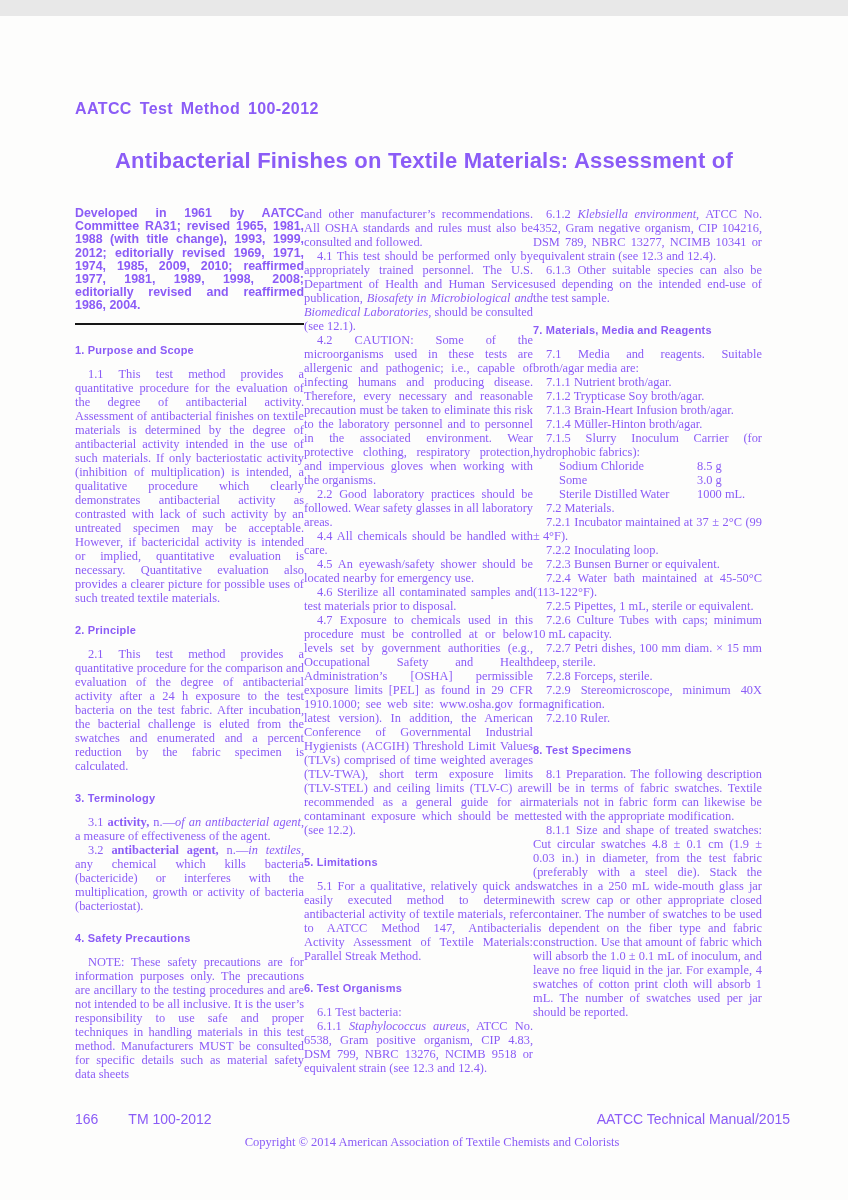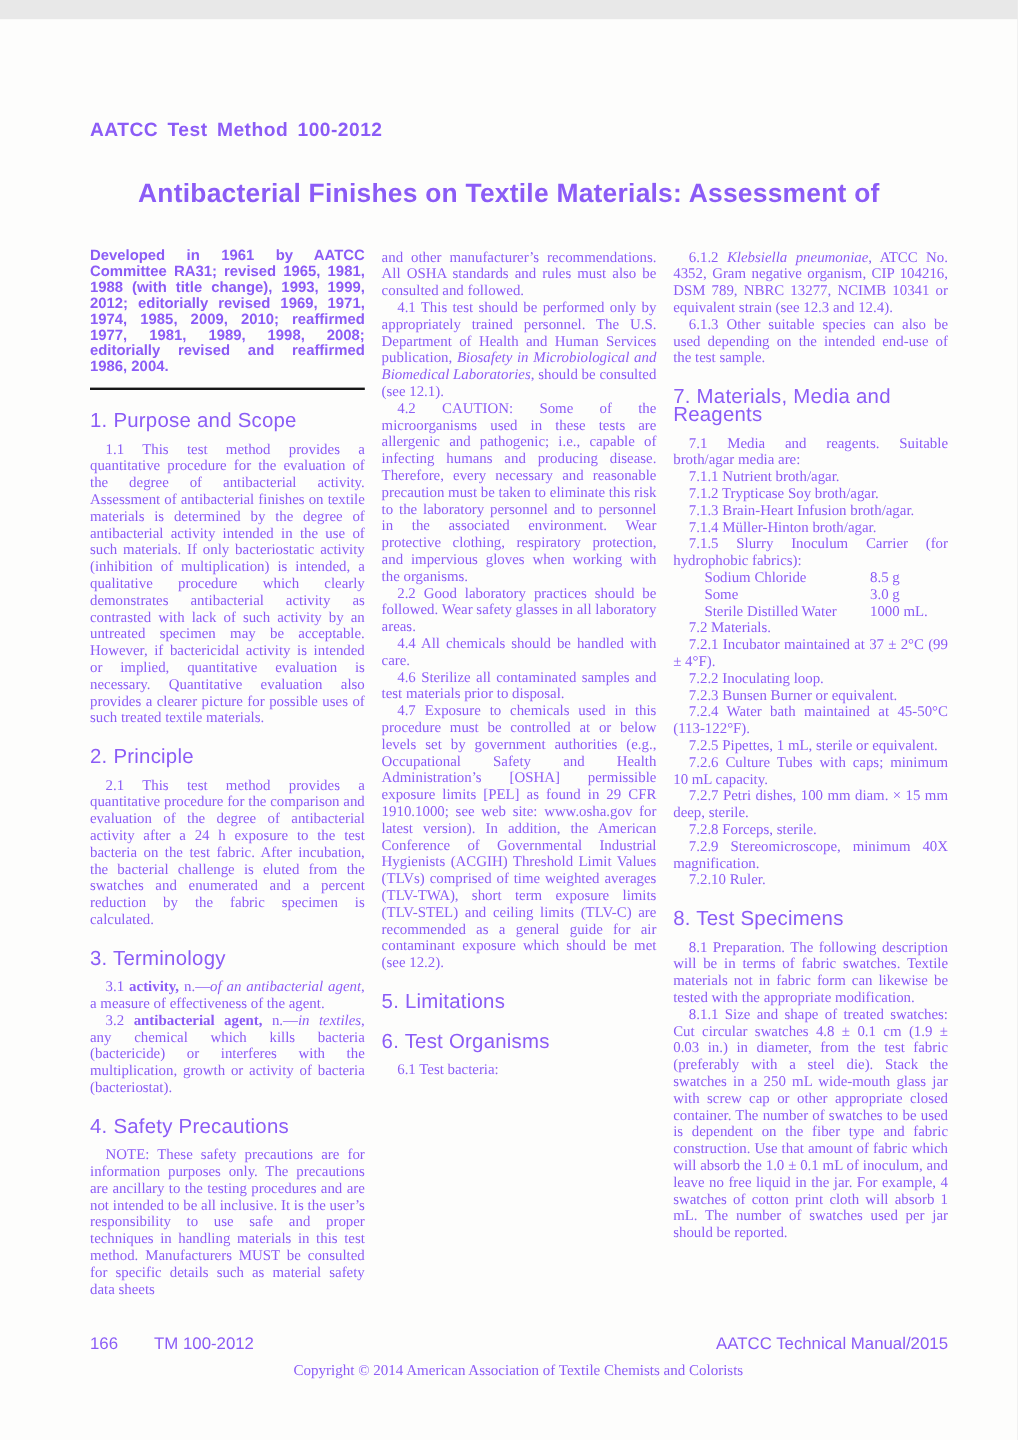--- a/index.html
+++ b/index.html
@@ -19,32 +19,32 @@
     word-spacing:3px;
   }
   .doc-title {
     position:absolute; left:0; right:0; top:132px;
     text-align:center;
     font-family:"Liberation Sans", sans-serif;
     font-weight:bold; font-size:22px; letter-spacing:0.2px;
   }
   .columns {
     position:absolute; left:75px; top:191px; width:716px;
-    display:flex; gap:14px;
+    display:flex; 
   }
   .col { width:229px; flex:0 0 229px; }
   .history {
     font-family:"Liberation Sans", sans-serif;
     font-weight:bold; font-size:12.4px; line-height:13.2px;
     text-align:justify; margin:0 0 10px 0;
   }
   .rule { border:none; border-top:2.5px solid #161616; margin:0 0 2px 0; }
   h3.sec {
     font-family:"Liberation Sans", sans-serif;
-    font-weight:normal; font-size:17px; letter-spacing:0.2px;
+    font-weight:bold; font-size:11px; letter-spacing:0.2px;
     margin:18px 0 9px 0; line-height:15px;
   }
   .col > h3.sec:first-child { margin-top:2px; }
   p.para {
     font-size:12.4px; line-height:14px;
     text-align:justify; text-indent:13px;
     margin:0;
   }
   p.cont { text-indent:0;font-family:Liberation Serif, serif; }
   .it { font-style:italic; }
@@ -91,31 +91,34 @@
       <h3 class="sec">4. Safety Precautions</h3>
       <p class="para">NOTE: These safety precautions are for information purposes only. The precautions are ancillary to the testing procedures and are not intended to be all inclusive. It is the user’s responsibility to use safe and proper techniques in handling materials in this test method. Manufacturers MUST be consulted for specific details such as material safety data sheets</p>
     </div>
 
     <div class="col">
       <p class="para cont">and other manufacturer’s recommendations. All OSHA standards and rules must also be consulted and followed.</p>
       <p class="para"><span>4.1 This test should be performed only by appropriately trained personnel. The U.S. Department of Health and Human Services publication, </span><span class="it">Biosafety in Microbiological and Biomedical Laboratories</span><span>, should be consulted (see 12.1).</span></p>
       <p class="para">4.2 CAUTION: Some of the microorganisms used in these tests are allergenic and pathogenic; i.e., capable of infecting humans and producing disease. Therefore, every necessary and reasonable precaution must be taken to eliminate this risk to the laboratory personnel and to personnel in the associated environment. Wear protective clothing, respiratory protection, and impervious gloves when working with the organisms.</p>
       <p class="para">2.2 Good laboratory practices should be followed. Wear safety glasses in all laboratory areas.</p>
       <p class="para">4.4 All chemicals should be handled with care.</p>
+      <p class="para">4.5 An eyewash/safety shower should be located nearby for emergency use.</p>
       <p class="para">4.6 Sterilize all contaminated samples and test materials prior to disposal.</p>
       <p class="para">4.7 Exposure to chemicals used in this procedure must be controlled at or below levels set by government authorities (e.g., Occupational Safety and Health Administration’s [OSHA] permissible exposure limits [PEL] as found in 29 CFR 1910.1000; see web site: www.osha.gov for latest version). In addition, the American Conference of Governmental Industrial Hygienists (ACGIH) Threshold Limit Values (TLVs) comprised of time weighted averages (TLV-TWA), short term exposure limits (TLV-STEL) and ceiling limits (TLV-C) are recommended as a general guide for air contaminant exposure which should be met (see 12.2).</p>
 
       <h3 class="sec">5. Limitations</h3>
+      <p class="para">5.1 For a qualitative, relatively quick and easily executed method to determine antibacterial activity of textile materials, refer to AATCC Method 147, Antibacterial Activity Assessment of Textile Materials: Parallel Streak Method.</p>
 
       <h3 class="sec">6. Test Organisms</h3>
       <p class="para">6.1 Test bacteria:</p>
+      <p class="para"><span>6.1.1 </span><span class="it">Staphylococcus aureus</span><span>, ATCC No. 6538, Gram positive organism, CIP 4.83, DSM 799, NBRC 13276, NCIMB 9518 or equivalent strain (see 12.3 and 12.4).</span></p>
     </div>
 
     <div class="col">
-      <p class="para"><span>6.1.2 </span><span class="it">Klebsiella pneumoniae</span><span>, ATCC No. 4352, Gram negative organism, CIP 104216, DSM 789, NBRC 13277, NCIMB 10341 or equivalent strain (see 12.3 and 12.4).</span></p>
+      <p class="para"><span>6.1.2 </span><span class="it">Klebsiella environment</span><span>, ATCC No. 4352, Gram negative organism, CIP 104216, DSM 789, NBRC 13277, NCIMB 10341 or equivalent strain (see 12.3 and 12.4).</span></p>
       <p class="para">6.1.3 Other suitable species can also be used depending on the intended end-use of the test sample.</p>
 
       <h3 class="sec">7. Materials, Media and Reagents</h3>
       <p class="para">7.1 Media and reagents. Suitable broth/agar media are:</p>
       <p class="para">7.1.1 Nutrient broth/agar.</p>
       <p class="para">7.1.2 Trypticase Soy broth/agar.</p>
       <p class="para">7.1.3 Brain-Heart Infusion broth/agar.</p>
       <p class="para">7.1.4 Müller-Hinton broth/agar.</p>
       <p class="para">7.1.5 Slurry Inoculum Carrier (for hydrophobic fabrics):</p>
 

